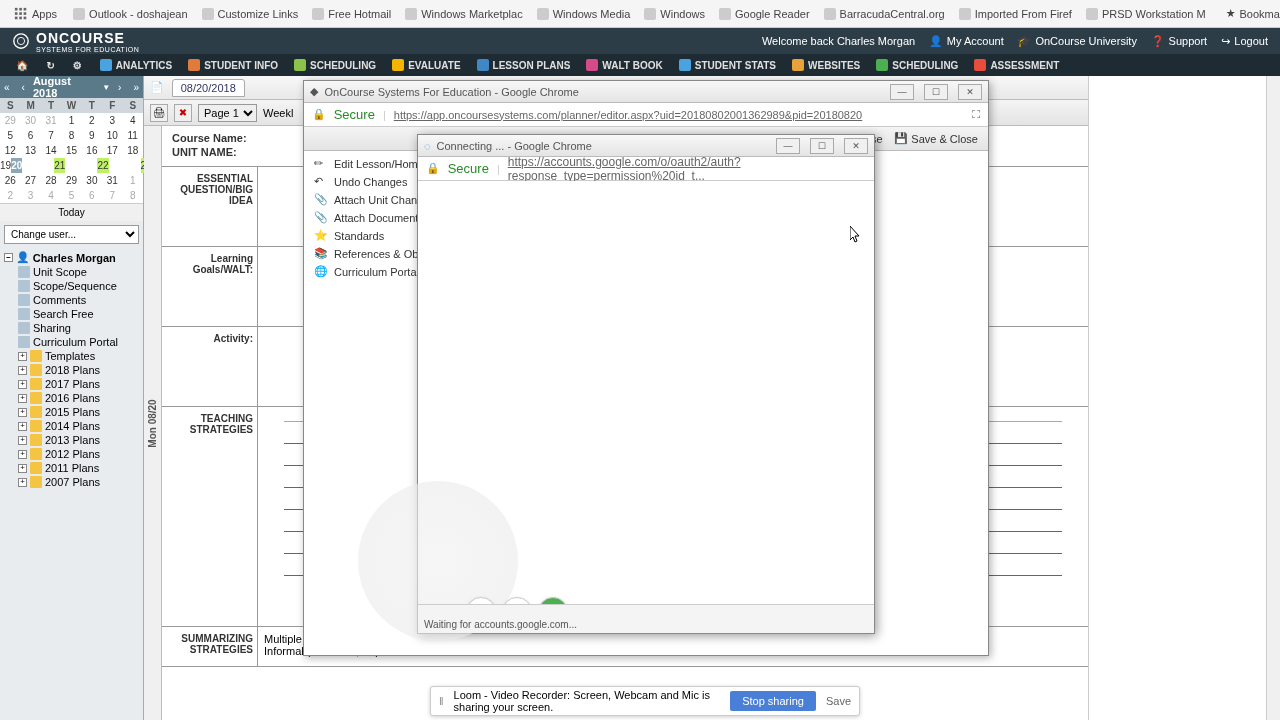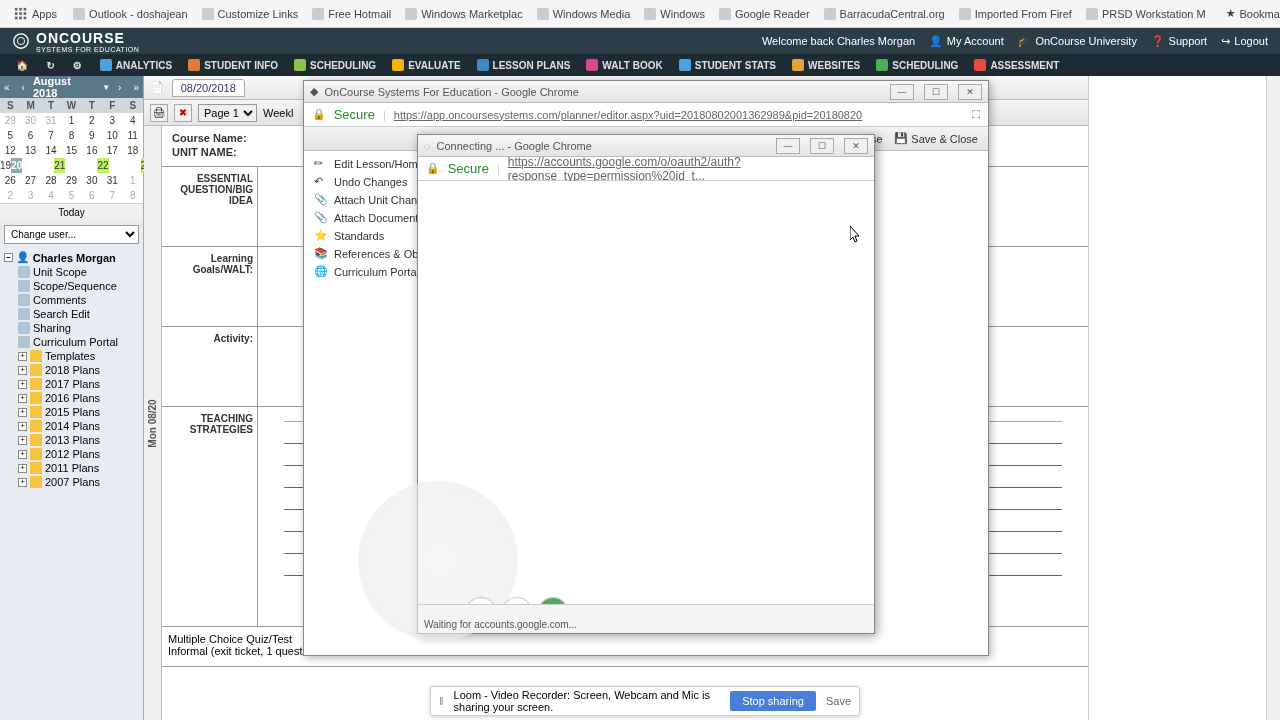--- a/index.html
+++ b/index.html
@@ -344,21 +344,21 @@
           <div class="tree-item tree-indent">
             <span class="tree-icon doc-icon"></span>
             <span>Scope/Sequence</span>
           </div>
           <div class="tree-item tree-indent">
             <span class="tree-icon doc-icon"></span>
             <span>Comments</span>
           </div>
           <div class="tree-item tree-indent">
             <span class="tree-icon doc-icon"></span>
-            <span>Search Edit</span>
+            <span>Search Free</span>
           </div>
           <div class="tree-item tree-indent">
             <span class="tree-icon doc-icon"></span>
             <span>Sharing</span>
           </div>
           <div class="tree-item tree-indent">
             <span class="tree-icon doc-icon"></span>
             <span>Curriculum Portal</span>
           </div>
         </div>
@@ -460,20 +460,21 @@
                 <div class="teach-line"></div>
                 <div class="teach-line"></div>
               <div class="teach-line"></div>
                 <div class="teach-line"></div>
                 <div class="teach-line"></div>
                 <div class="teach-line"></div>
             </div>
           </div>
         </div>
         <div class="plan-section" style="min-height:40px;">
+          <div class="section-label">SUMMARIZING STRATEGIES</div>
           <div class="section-body" style="white-space:pre-line;">Multiple Choice Quiz/Test
 Informal (exit ticket, 1 quest</div>
         </div>
       </div>
     </div>
   </div>
 
   <div class="right-pane"></div>
 </div>
 

